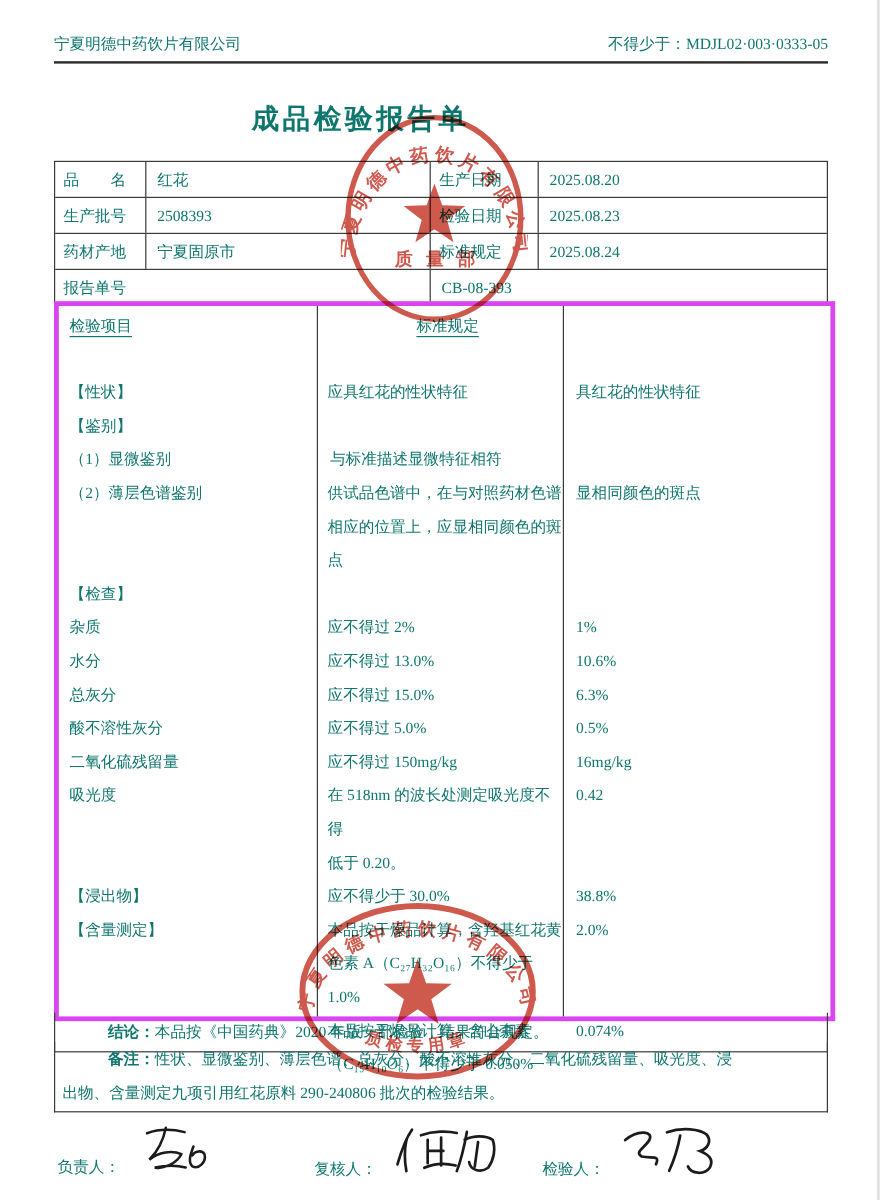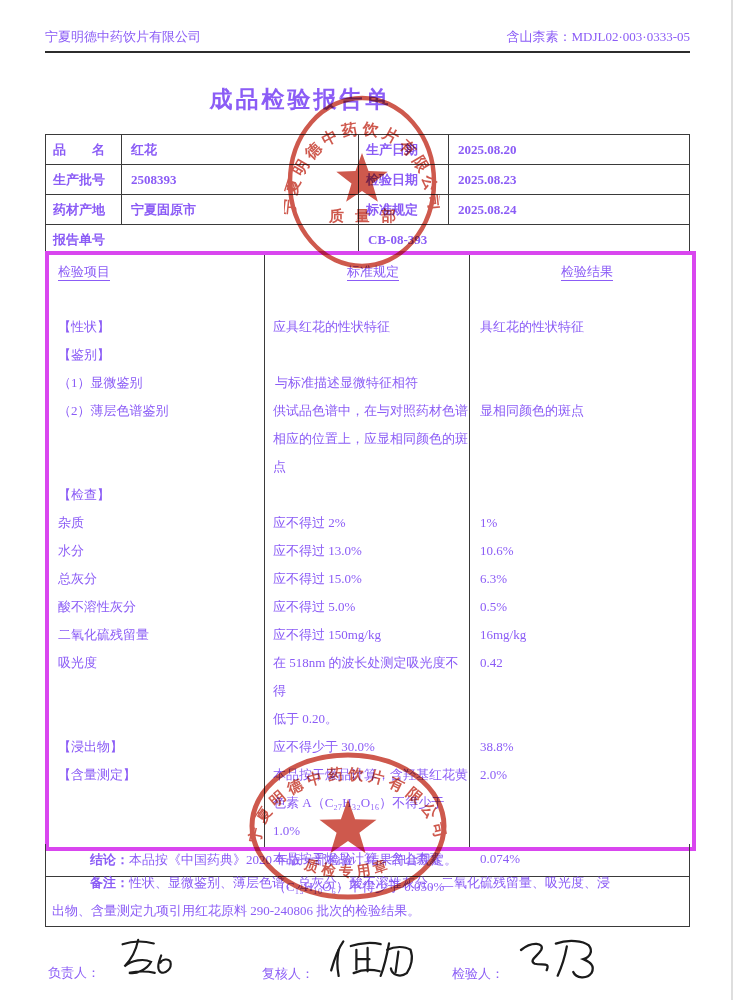--- a/index.html
+++ b/index.html
@@ -1,27 +1,27 @@
 <!DOCTYPE html>
 <html><head>
 <meta charset="utf-8">
 <style>
   html,body{margin:0;padding:0;background:#ffffff;}
   .page{
     position:relative;width:735px;height:1000px;background:#ffffff;overflow:hidden;
     font-family:"Liberation Serif","DejaVu Serif",serif;
-    color:#8b5cf6;font-size:13px;
+    color:#0f766e;font-size:13px;
   }
   .scan-edge{position:absolute;right:2px;top:0;width:2px;height:100%;background:#dedede;}
   
   .hdr{position:absolute;left:45px;right:45px;top:28px;display:flex;justify-content:space-between;font-size:13px;}
   .rule{position:absolute;left:45px;top:51px;width:645px;height:2px;background:#2c2c2c;}
   .title{position:absolute;left:0;top:84px;width:601px;text-align:center;font-size:23px;font-weight:bold;letter-spacing:3px;margin:0;}
   
-  .info-table{position:absolute;left:45px;top:134px;width:643px;border:1px solid #3a3a3a;font-weight:bold;}
+  .info-table{position:absolute;left:45px;top:134px;width:643px;border:1px solid #3a3a3a;}
   .irow{display:grid;grid-template-columns:76px 237px 90px 240px;height:29px;line-height:29px;border-bottom:1px solid #3a3a3a;}
   .irow.report{grid-template-columns:313px 330px;border-bottom:none;}
   .icell{border-right:1px solid #3a3a3a;padding-left:7px;overflow:hidden;white-space:nowrap;}
   .icell.val{padding-left:9px;}
   .icell:last-child{border-right:none;}
   
   .main-table{position:absolute;left:45px;top:251px;width:643px;height:592px;border:4px solid #d946ef;background:transparent;}
   .vline{position:absolute;top:0;bottom:0;width:1px;background:#3a3a3a;}
   .vline.v1{left:215px;} .vline.v2{left:420px;}
   .mrow{display:flex;min-height:28px;}
@@ -52,21 +52,21 @@
   .stamp.bottom{left:247px;top:751px;}
 </style>
 </head>
 <body>
 
 <div class="page">
   <div class="scan-edge"></div>
 
   <div class="hdr">
     <span>宁夏明德中药饮片有限公司</span>
-    <span><span>含山柰素：</span><span>MDJL02·003·0333-05</span></span>
+    <span><span>不得少于：</span><span>MDJL02·003·0333-05</span></span>
   </div>
   <div class="rule"></div>
 
   <h1 class="title">成品检验报告单</h1>
 
   <div class="info-table">
     <div>
         <div class="irow">
           <div class="icell">品　　名</div>
           <div class="icell val">红花</div>
@@ -91,21 +91,20 @@
       <div class="icell val">CB-08-393</div>
     </div>
   </div>
 
   <div class="main-table">
     <div class="vline v1"></div>
     <div class="vline v2"></div>
     <div class="mrow hdr-row">
       <div class="cell c1">检验项目</div>
       <div class="cell c2">标准规定</div>
-      <div class="cell c3">检验结果</div>
     </div>
     <div class="spacer"></div>
     <div>
         <div class="mrow">
           <div class="cell c1">【性状】</div>
           <div class="cell c2">应具红花的性状特征</div>
           <div class="cell c3">具红花的性状特征</div>
         </div>
         <div class="mrow">
           <div class="cell c1">【鉴别】</div>

